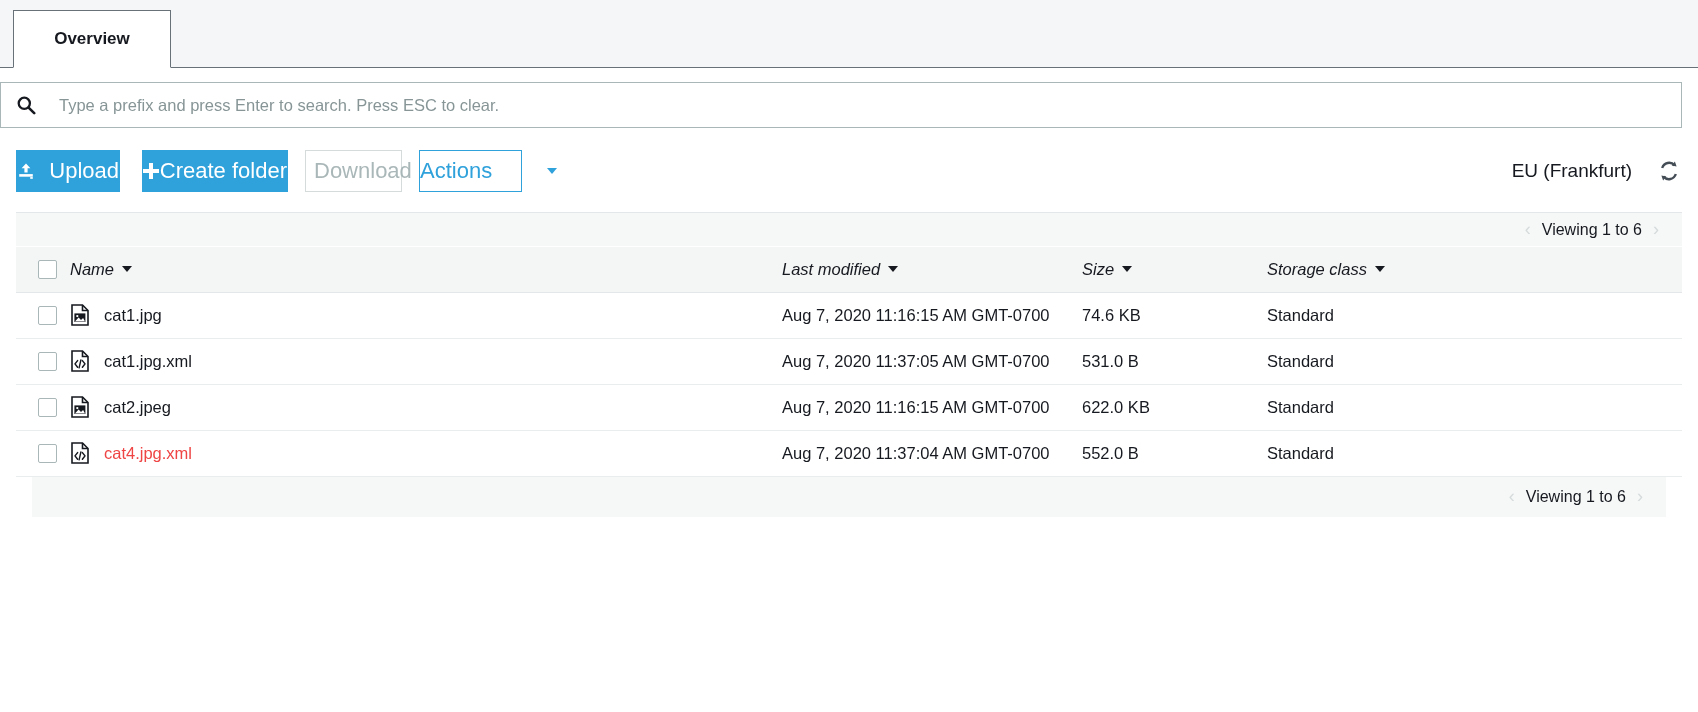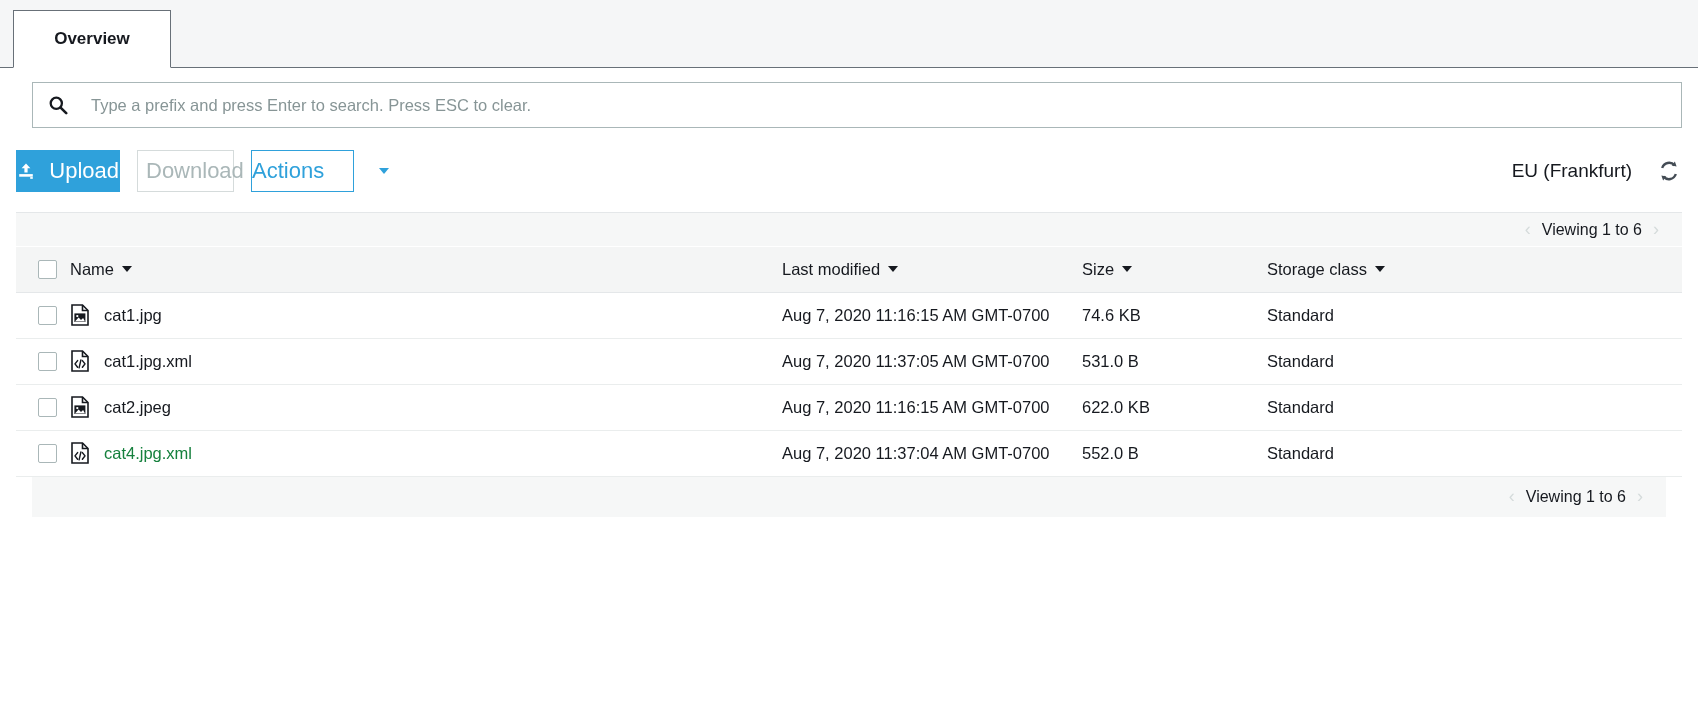--- a/index.html
+++ b/index.html
@@ -38,21 +38,21 @@
     justify-content: center;
     font-size: 17px;
     font-weight: bold;
     color: #16191f;
     cursor: pointer;
     z-index: 2;
   }
 
   
   .searchwrap {
-    padding: 14px 16px 0 32px;
+    padding: 14px 16px 0 0;
   }
   .searchbox {
     height: 46px;
     border: 1px solid #aab7b8;
     background: #ffffff;
     display: flex;
     align-items: center;
     padding: 0 14px;
   }
   .search-icon {
@@ -227,20 +227,21 @@
     border-radius: 2px;
     background: #ffffff;
     display: inline-block;
     cursor: pointer;
     vertical-align: middle;
   }
   .hdr-sort {
     display: inline-flex;
     align-items: center;
     cursor: pointer;
+    font-style: italic;
   }
   .hdr-caret {
     margin-left: 8px;
     width: 0; height: 0;
     border-left: 5px solid transparent;
     border-right: 5px solid transparent;
     border-top: 6px solid #16191f;
     display: inline-block;
   }
   .name-cell {
@@ -295,20 +296,24 @@
       <span class="ico-upload">
         <svg width="18" height="18" viewBox="0 0 18 18" aria-hidden="true">
           <path d="M9 1.4 L13.4 6.2 H10.6 V10.4 H7.4 V6.2 H4.6 Z" fill="#ffffff"></path>
           <rect x="2.2" y="12.1" width="13.6" height="2.6" fill="#ffffff"></rect>
           <rect x="13.2" y="15.1" width="2.6" height="1.7" fill="#ffffff"></rect>
         </svg>
       </span>
       <span>Upload</span>
     </button>
 
+    <button class="btn btn-primary btn-createfolder">
+      <span class="ico-plus"></span>
+      <span>Create folder</span>
+    </button>
 
     <button class="btn btn-disabled" disabled="">
       <span>Download</span>
     </button>
 
     <button class="btn btn-outline">
       <span>Actions</span>
       <span class="ico-caret"></span>
     </button>
 
@@ -434,21 +439,21 @@
               <span class="name-cell">
                 <span class="file-icon">
                   <svg width="20" height="22" viewBox="0 0 20 22" aria-hidden="true">
                     <path d="M2 1 H12.5 L18 6.5 V21 H2 Z" fill="#ffffff" stroke="#16191f" stroke-width="1.6"></path>
                     <path d="M12.5 1 V6.5 H18" fill="none" stroke="#16191f" stroke-width="1.6"></path>
                     <path d="M7.6 10.6 L5.0 13.9 L7.6 17.2" fill="none" stroke="#16191f" stroke-width="1.5" stroke-linecap="round" stroke-linejoin="round"></path>
                     <path d="M12.4 10.6 L15.0 13.9 L12.4 17.2" fill="none" stroke="#16191f" stroke-width="1.5" stroke-linecap="round" stroke-linejoin="round"></path>
                     <line x1="10.9" y1="10.0" x2="9.1" y2="17.8" stroke="#16191f" stroke-width="1.4" stroke-linecap="round"></line>
                   </svg>
                 </span>
-                <a class="file-name" href="#" style="color:#15803d;text-decoration:none;">cat4.jpg.xml</a>
+                <a class="file-name" href="#" style="color:#ef4444;text-decoration:none;">cat4.jpg.xml</a>
               </span>
             </td>
             <td class="col-mod">Aug 7, 2020 11:37:04 AM GMT-0700</td>
             <td class="col-size">552.0 B</td>
             <td class="col-class">Standard</td>
           </tr>
         </tbody>
     </table>
 
     <div class="footer-bar">

